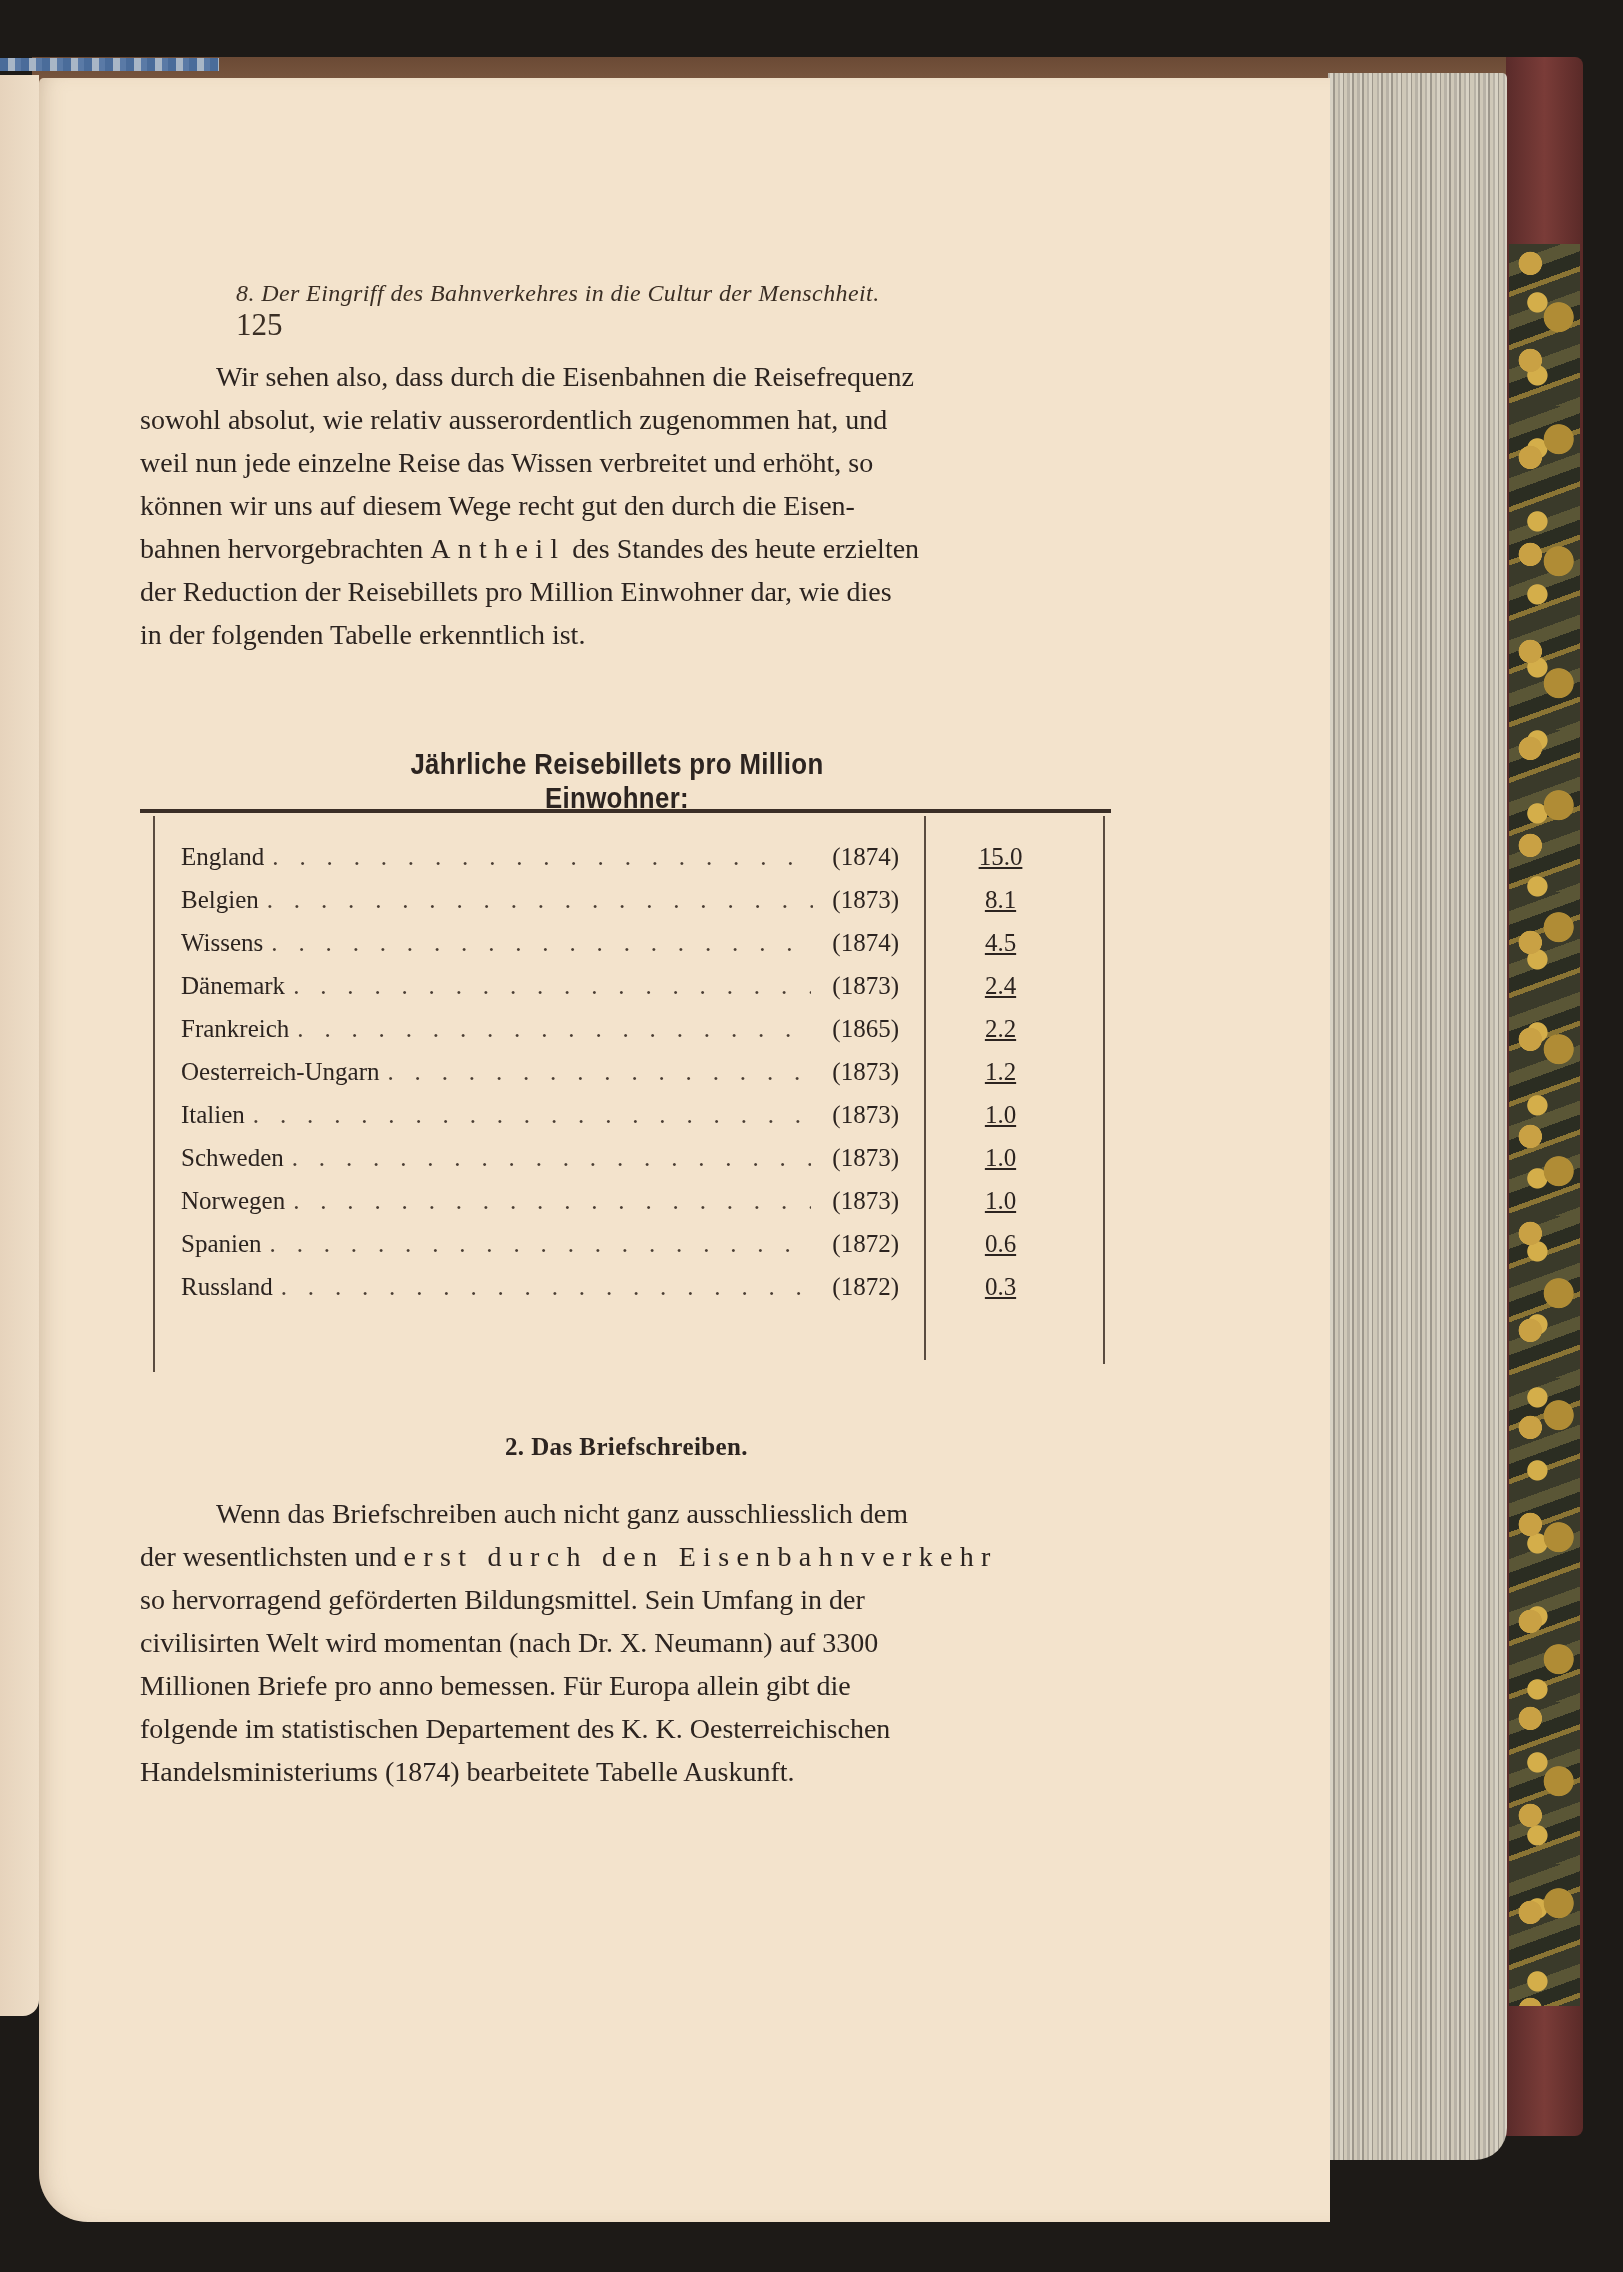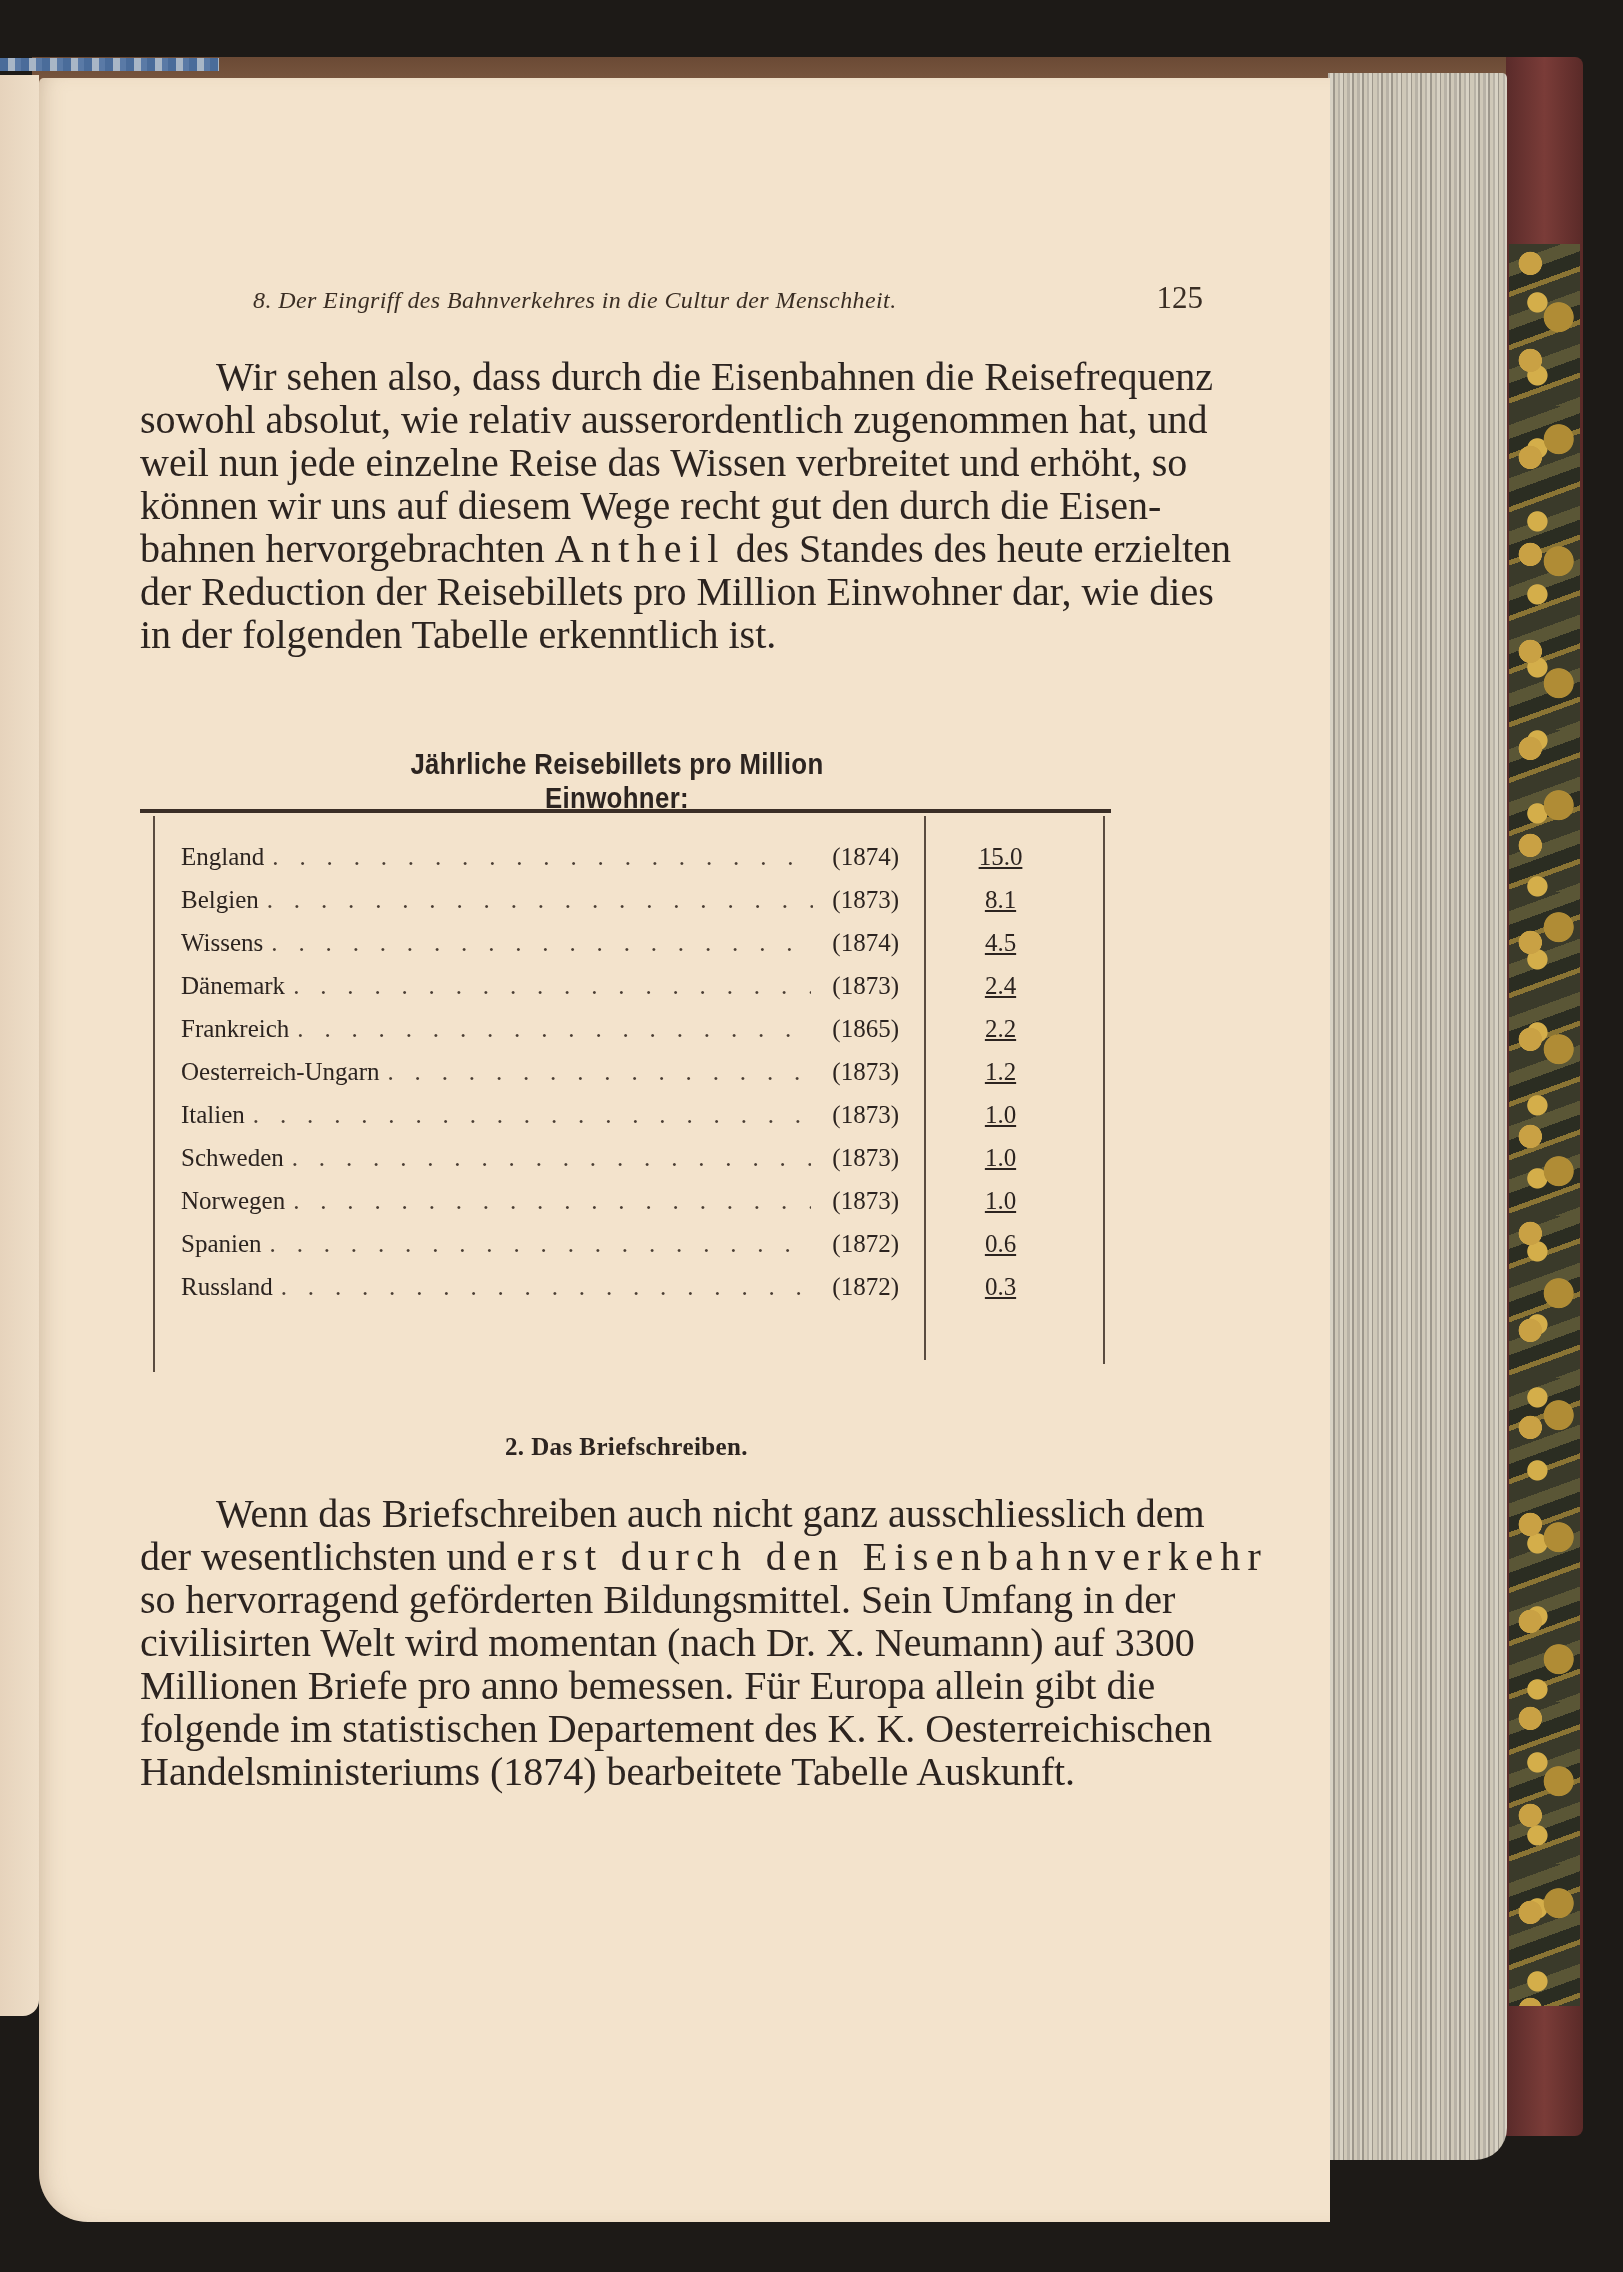--- a/index.html
+++ b/index.html
@@ -43,32 +43,32 @@
   }
   .page {
     position: absolute; left: 39px; top: 78px; width: 1291px; height: 2144px;
     background: #f3e3cc;
     border-radius: 4.9px 0 0 49px;
     box-shadow: inset 14.6px 0 24px -14.6px rgba(120,90,60,0.35);
   }
 
   
   .running-head {
-    position: absolute; left: 253px; top: 280px; width: 950px; height: 41px;
-    display: flex; justify-content: space-between; align-items: baseline;
+    position: absolute; left: 236px; top: 280px; width: 950px; height: 41px;
+    display: flex; justify-content: space-between; align-items: baseline; flex-direction: column;
   }
   .running-title {
     font-style: italic; font-size: 24px; color: #3a2e24; letter-spacing: 0.4px;
   }
   .page-number { font-size: 31px; color: #3a2e24; }
 
   
   .para {
     position: absolute; left: 140px; width: 973px;
-    font-size: 40px; line-height: 43px; color: #2c2420;
+    font-size: 28px; line-height: 43px; color: #2c2420;
     text-align: justify; text-align-last: left;
   }
   .para .line { display: block; white-space: nowrap; }
   .para .indent { padding-left: 76px; }
   .spaced { letter-spacing: 7.3px; }
 
   .p1 { top: 355px; }
   .p2 { top: 1492px; }
 
   

